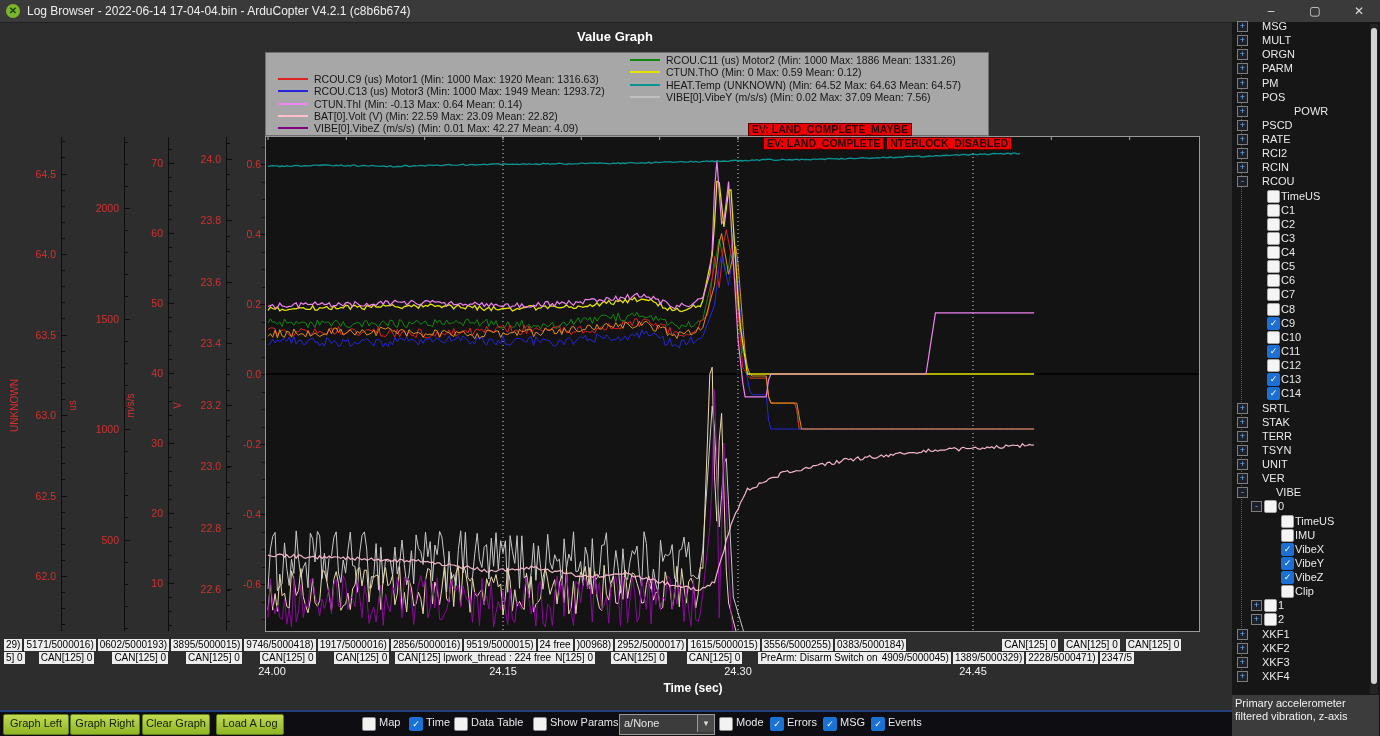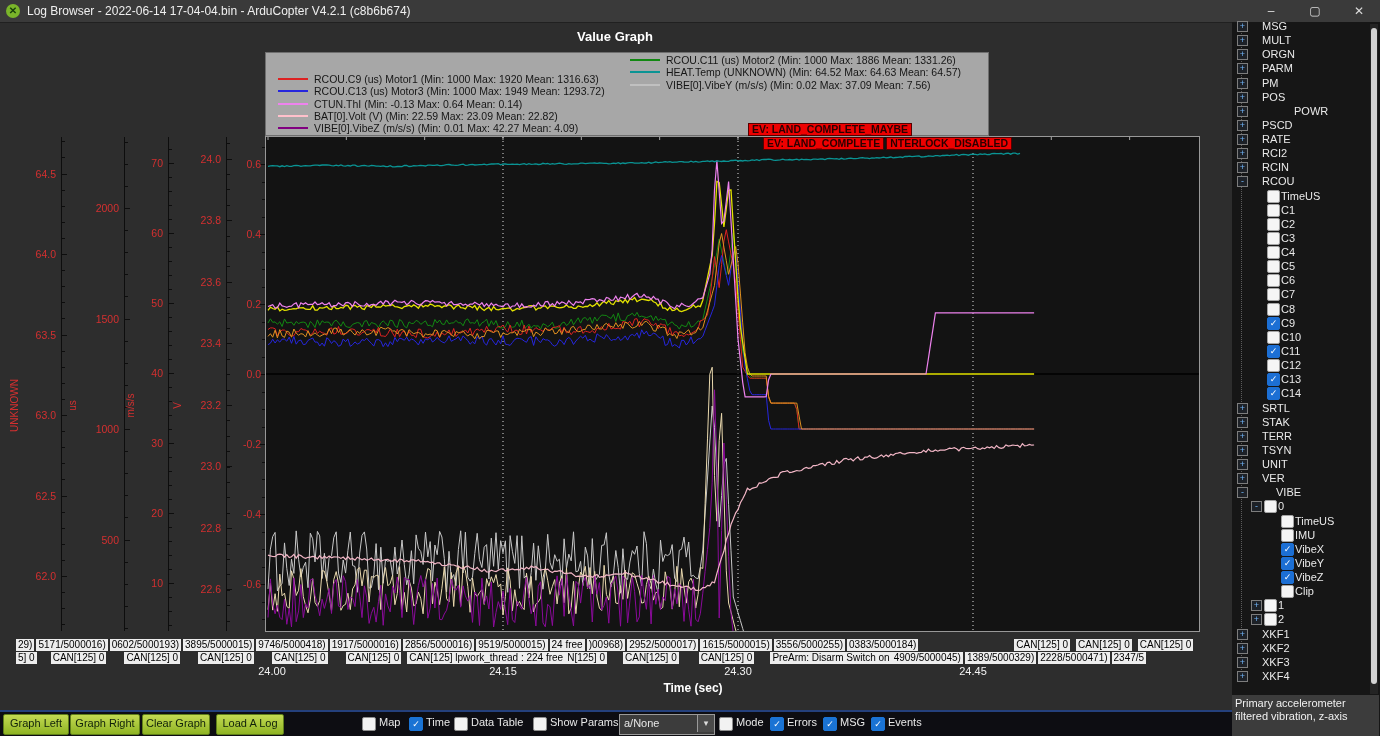--- a/index.html
+++ b/index.html
@@ -28,21 +28,21 @@
   
   .axis-line{width:1px;background:#0d0d0d;top:137px;height:494px;}
   .tick{background:#0d0d0d;height:1px;}
   .tick-label{color:#d43030;font-size:10.5px;text-align:right;width:42px;line-height:10px;}
   .axis-title{color:#d43030;font-size:10px;transform:rotate(-90deg);transform-origin:center;white-space:nowrap;}
   .xtick-label{color:#f2f2f2;font-size:11px;width:60px;text-align:center;z-index:4;}
   #xaxis-label{left:633px;top:681px;width:120px;text-align:center;color:#fff;font-size:12px;font-weight:bold;}
   
   #plot-wrap{left:265px;top:136px;width:933px;height:494px;border:1px solid #989898;background:#131313;}
   
-  .msg-row{left:16px;width:1232px;height:13px;white-space:nowrap;overflow:hidden;z-index:3;}
+  .msg-row{left:4px;width:1232px;height:13px;white-space:nowrap;overflow:hidden;z-index:3;}
   .msg-box{display:inline-block;background:#ededed;color:#000;font-size:10px;line-height:12px;
            height:12px;padding:0 2px;vertical-align:top;}
   
   #toolbar{left:0;top:710px;width:1380px;height:26px;background:#0d0d12;border-top:2px solid #24407c;}
   .tb-btn{top:714px;height:19px;background:linear-gradient(#c3da52,#8fb424);border:1px solid #60801a;
           border-radius:2px;color:#10200a;font-size:11px;text-align:center;line-height:17px;cursor:default;}
   .cbx{width:12px;height:12px;border:1px solid #8e8e8e;background:#f2f2f2;top:717px;border-radius:2px;}
   .cbx.on{background:#1a73d4;border-color:#1a73d4;color:#fff;font-size:9px;line-height:12px;text-align:center;}
   .cbx-label{top:716px;color:#e8e8e8;font-size:11px;white-space:nowrap;}
   #dropdown{left:619px;top:714px;width:94px;height:19px;background:#3c3c3c;border:1px solid #9a9a9a;}
@@ -96,20 +96,24 @@
       </div>
       <div class="leg-row">
         <div class="leg-swatch" style="background: rgb(128, 0, 128);"></div>
         <div class="leg-label">VIBE[0].VibeZ (m/s/s)  (Min: 0.01 Max: 42.27 Mean: 4.09)</div>
       </div>
     </div>
   <div class="leg-col r" id="legend-right">
       <div class="leg-row">
         <div class="leg-swatch" style="background: rgb(18, 136, 18);"></div>
         <div class="leg-label">RCOU.C11 (us) Motor2 (Min: 1000 Max: 1886 Mean: 1331.26)</div>
+      </div>
+      <div class="leg-row">
+        <div class="leg-swatch" style="background: rgb(227, 227, 0);"></div>
+        <div class="leg-label">CTUN.ThO  (Min: 0 Max: 0.59 Mean: 0.12)</div>
       </div>
       <div class="leg-row">
         <div class="leg-swatch" style="background: rgb(10, 148, 148);"></div>
         <div class="leg-label">HEAT.Temp (UNKNOWN)  (Min: 64.52 Max: 64.63 Mean: 64.57)</div>
       </div>
       <div class="leg-row">
         <div class="leg-swatch" style="background: rgb(192, 192, 192);"></div>
         <div class="leg-label">VIBE[0].VibeY (m/s/s)  (Min: 0.02 Max: 37.09 Mean: 7.56)</div>
       </div>
     </div>

